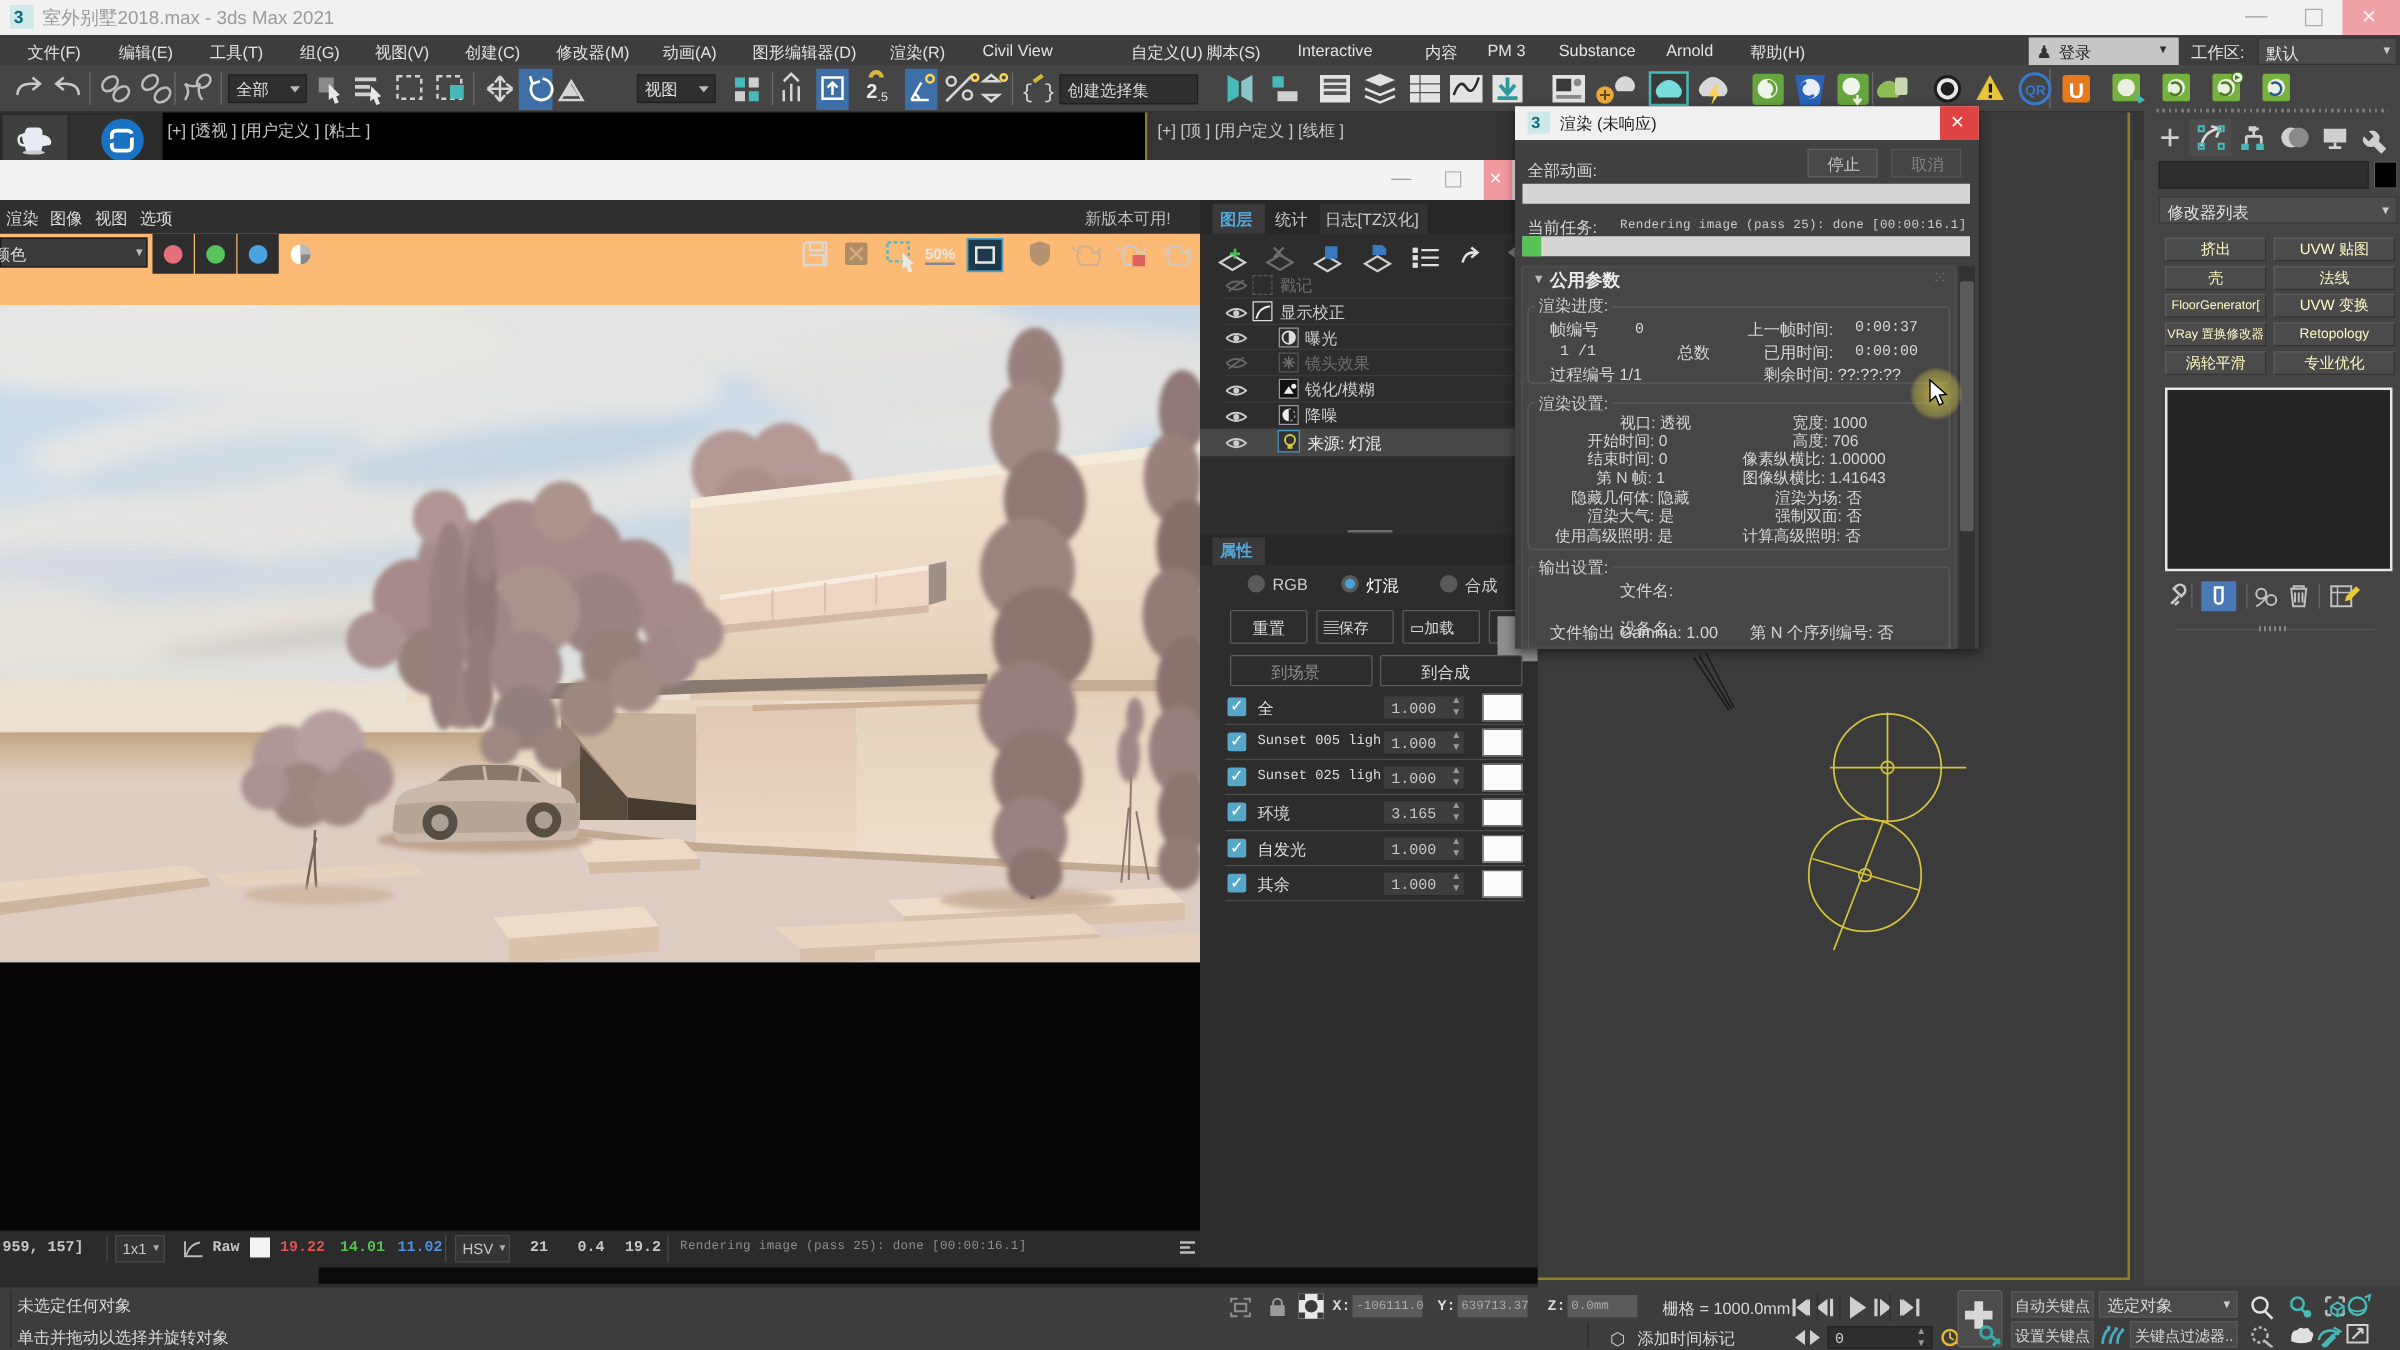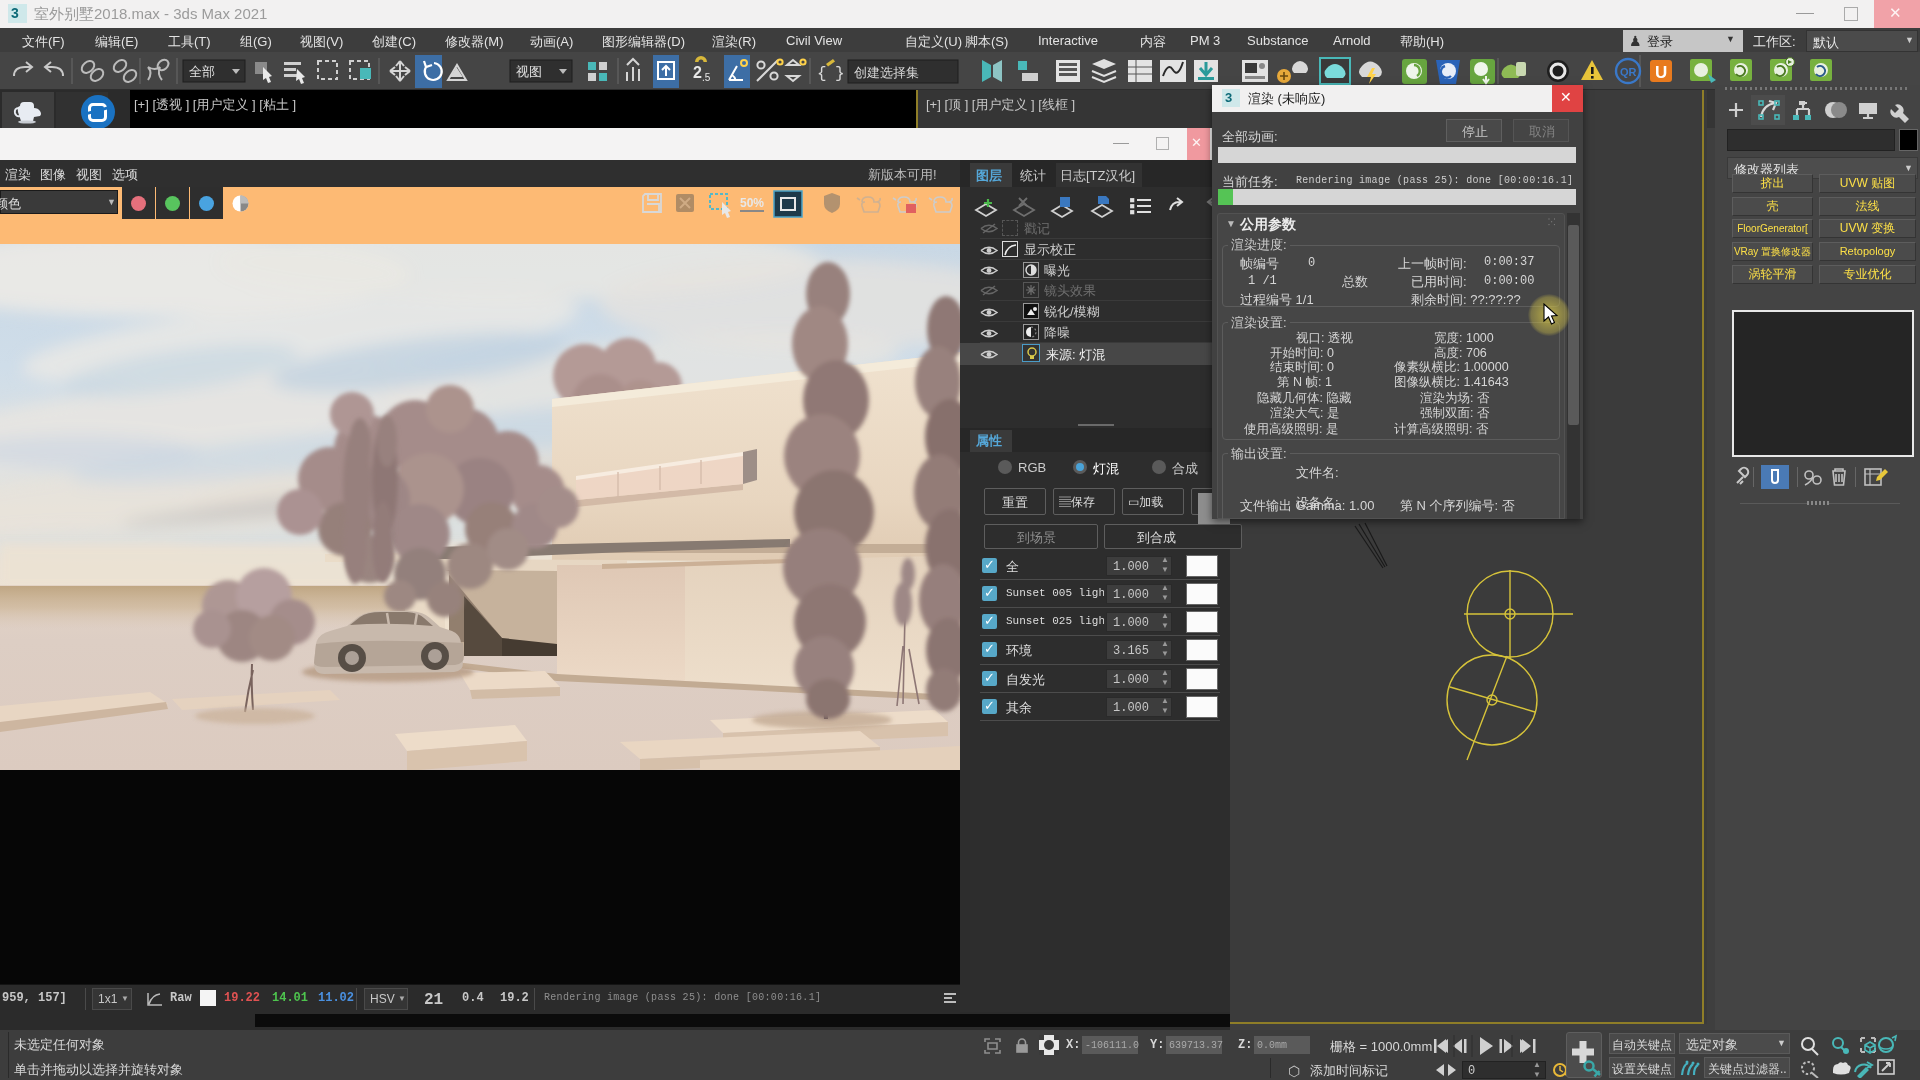--- a/index.html
+++ b/index.html
@@ -612,21 +612,21 @@
     <span class="tx" style="left:170px;top:6px;font-family:'Liberation Mono';font-size:12px;font-weight:bold;">Raw</span>
     <div class="a" style="left:200px;top:5px;width:16px;height:16px;background:#f4f4f4;"></div>
     <span class="tx" style="left:224px;top:6px;color:#e05252;font-family:'Liberation Mono';font-size:12px;font-weight:bold;">19.22</span>
     <span class="tx" style="left:272px;top:6px;color:#4ec44e;font-family:'Liberation Mono';font-size:12px;font-weight:bold;">14.01</span>
     <span class="tx" style="left:318px;top:6px;color:#4a90e0;font-family:'Liberation Mono';font-size:12px;font-weight:bold;">11.02</span>
     <div class="a" style="left:356px;top:3px;width:1px;height:22px;background:#4a4a4a;"></div>
     <div class="a" style="left:364px;top:3px;width:44px;height:22px;background:#353535;border:1px solid #4a4a4a;">
           <span class="tx" style="left:5px;top:3px;font-size:12px;">HSV</span>
           <span class="tx" style="left:33px;top:5px;font-size:8px;color:#aaa;">▼</span>
         </div>
-    <span class="tx" style="left:424px;top:6px;font-family:'Liberation Mono';font-size:16px;font-weight:bold;">21</span>
+    <span class="tx" style="left:424px;top:6px;font-family:'Liberation Mono';font-size:12px;font-weight:bold;">21</span>
     <span class="tx" style="left:462px;top:6px;font-family:'Liberation Mono';font-size:12px;font-weight:bold;">0.4</span>
     <span class="tx" style="left:500px;top:6px;font-family:'Liberation Mono';font-size:12px;font-weight:bold;">19.2</span>
     <div class="a" style="left:534px;top:3px;width:1px;height:22px;background:#4a4a4a;"></div>
     <span class="tx" style="left:544px;top:7px;color:#8e8e8e;font-family:'Liberation Mono';font-size:10px;letter-spacing:0.3px;">Rendering image (pass 25): done [00:00:16.1]</span>
     <svg class="a" style="left:942px;top:6px;" width="16" height="16">
           <rect x="0" y="0" width="16" height="16" fill="#2b2b2b"></rect>
           <path d="M2 3 h12 M2 7 h8 M2 11 h12" stroke="#bbb" stroke-width="2"></path>
         </svg>
   </div>
 
@@ -777,21 +777,21 @@
     <div class="a" style="left:162px;top:328px;width:62px;height:27px;background:#2d2d2d;border:1px solid #5e5e5e;border-radius:2px;">
           <span class="tx" style="left:5px;top:5px;font-size:12px;color:#ddd;">▭加载</span>
         </div>
     <div class="a" style="left:231px;top:328px;width:39px;height:27px;background:#2d2d2d;border:1px solid #5e5e5e;border-radius:2px;">
           <span class="tx" style="left:6px;top:5px;font-size:13px;color:#ddd;">☰</span>
         </div>
     <div class="a" style="left:238px;top:333px;width:32px;height:36px;background:#8e8e8e;"></div>
     <div class="a" style="left:24px;top:364px;width:114px;height:25px;background:#2d2d2d;border:1px solid #5e5e5e;border-radius:2px;">
           <span class="tx" style="left:32px;top:4px;font-size:13px;color:#8e8e8e;">到场景</span>
         </div>
-    <div class="a" style="left:144px;top:364px;width:138px;height:25px;background:#2d2d2d;border:1px solid #5e5e5e;border-radius:2px;">
+    <div class="a" style="left:144px;top:364px;width:114px;height:25px;background:#2d2d2d;border:1px solid #5e5e5e;border-radius:2px;">
           <span class="tx" style="left:32px;top:4px;font-size:13px;color:#ddd;">到合成</span>
         </div>
 
     <div id="lmrows" class="a" style="left:0;top:392px;width:270px;height:180px;font-size:13px;color:#ddd;">
       <div class="a" style="left:0;top:0;width:270px;height:28px;">
             <div class="a" style="left:22px;top:6px;width:15px;height:15px;background:#57a8c8;border-radius:2px;"></div>
             <span class="tx" style="left:24px;top:5px;color:#fff;font-size:13px;">✓</span>
             <span class="tx" style="left:46px;top:6px;">全</span>
             <div class="a" style="left:146px;top:4px;width:66px;height:20px;background:#3d3d3d;border:1px solid #2a2a2a;">
               <span class="tx" style="left:6px;top:3px;font-size:12px;color:#c8c8c8;font-family:'Liberation Mono';">1.000</span>
@@ -967,21 +967,21 @@
   </svg>
 
   <div class="a" style="left:12px;top:44px;width:168px;height:22px;background:#2e2e2e;border:1px solid #222;"></div>
   <div class="a" style="left:184px;top:44px;width:19px;height:22px;background:#000;border:1px solid #666;"></div>
 
   <div class="a" style="left:12px;top:72px;width:191px;height:22px;background:#4d4d4d;border:1px solid #393939;">
     <span class="tx" style="left:6px;top:3px;font-size:13px;color:#e2e2e2;">修改器列表</span>
     <span class="tx" style="left:176px;top:5px;font-size:9px;color:#ccc;">▼</span>
   </div>
 
-  <div class="a" id="modbtns" style="left:0;top:84px;width:205px;height:200px;font-size:12px;color:#fde047;">
+  <div class="a" id="modbtns" style="left:0;top:100px;width:205px;height:200px;font-size:12px;color:#fef9c3;">
     <div class="a" style="left:17px;top:5px;width:81px;height:19px;background:#4b4b4b;border:1px solid #5d5d5d;border-bottom-color:#343434;border-right-color:#343434;text-align:center;line-height:17px;">挤出</div>
     <div class="a" style="left:104px;top:5px;width:97px;height:19px;background:#4b4b4b;border:1px solid #5d5d5d;border-bottom-color:#343434;border-right-color:#343434;text-align:center;line-height:17px;">UVW 贴图</div>
     <div class="a" style="left:17px;top:28px;width:81px;height:19px;background:#4b4b4b;border:1px solid #5d5d5d;border-bottom-color:#343434;border-right-color:#343434;text-align:center;line-height:17px;">壳</div>
     <div class="a" style="left:104px;top:28px;width:97px;height:19px;background:#4b4b4b;border:1px solid #5d5d5d;border-bottom-color:#343434;border-right-color:#343434;text-align:center;line-height:17px;">法线</div>
     <div class="a" style="left:17px;top:50px;width:81px;height:19px;background:#4b4b4b;border:1px solid #5d5d5d;border-bottom-color:#343434;border-right-color:#343434;text-align:center;line-height:17px;font-size:10px;white-space:nowrap;overflow:hidden;">FloorGenerator[</div>
     <div class="a" style="left:104px;top:50px;width:97px;height:19px;background:#4b4b4b;border:1px solid #5d5d5d;border-bottom-color:#343434;border-right-color:#343434;text-align:center;line-height:17px;">UVW 变换</div>
     <div class="a" style="left:17px;top:73px;width:81px;height:19px;background:#4b4b4b;border:1px solid #5d5d5d;border-bottom-color:#343434;border-right-color:#343434;text-align:center;line-height:17px;font-size:10px;white-space:nowrap;overflow:hidden;">VRay 置换修改器</div>
     <div class="a" style="left:104px;top:73px;width:97px;height:19px;background:#4b4b4b;border:1px solid #5d5d5d;border-bottom-color:#343434;border-right-color:#343434;text-align:center;line-height:17px;font-size:11px;">Retopology</div>
     <div class="a" style="left:17px;top:96px;width:81px;height:19px;background:#4b4b4b;border:1px solid #5d5d5d;border-bottom-color:#343434;border-right-color:#343434;text-align:center;line-height:17px;">涡轮平滑</div>
     <div class="a" style="left:104px;top:96px;width:97px;height:19px;background:#4b4b4b;border:1px solid #5d5d5d;border-bottom-color:#343434;border-right-color:#343434;text-align:center;line-height:17px;">专业优化</div>

